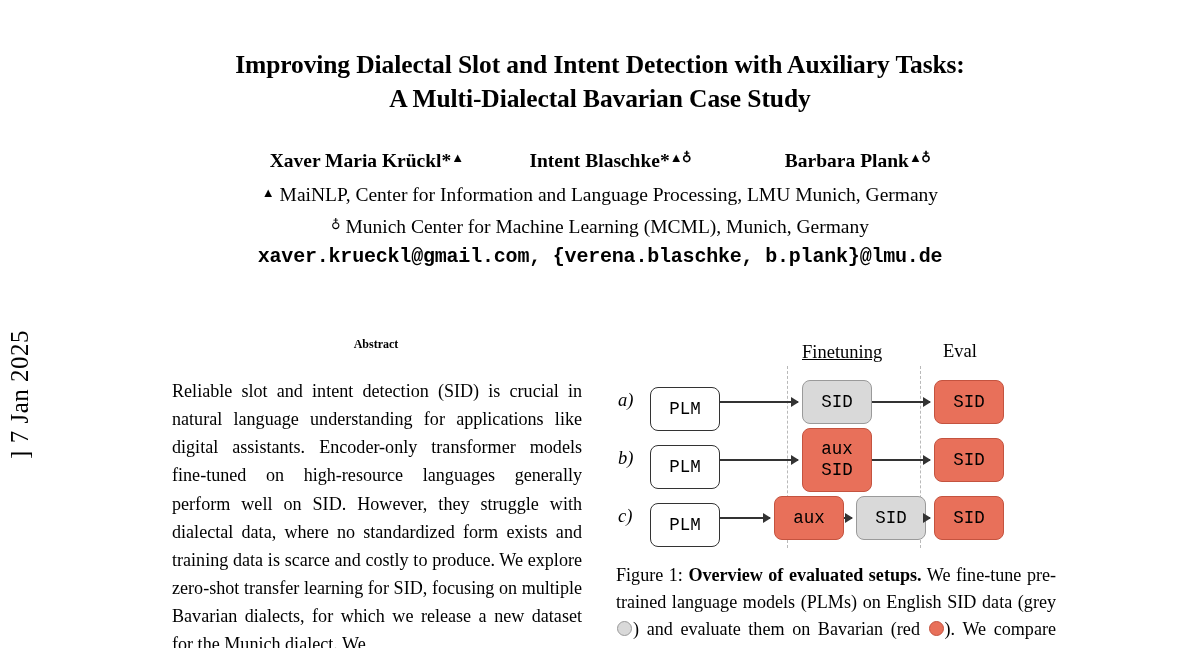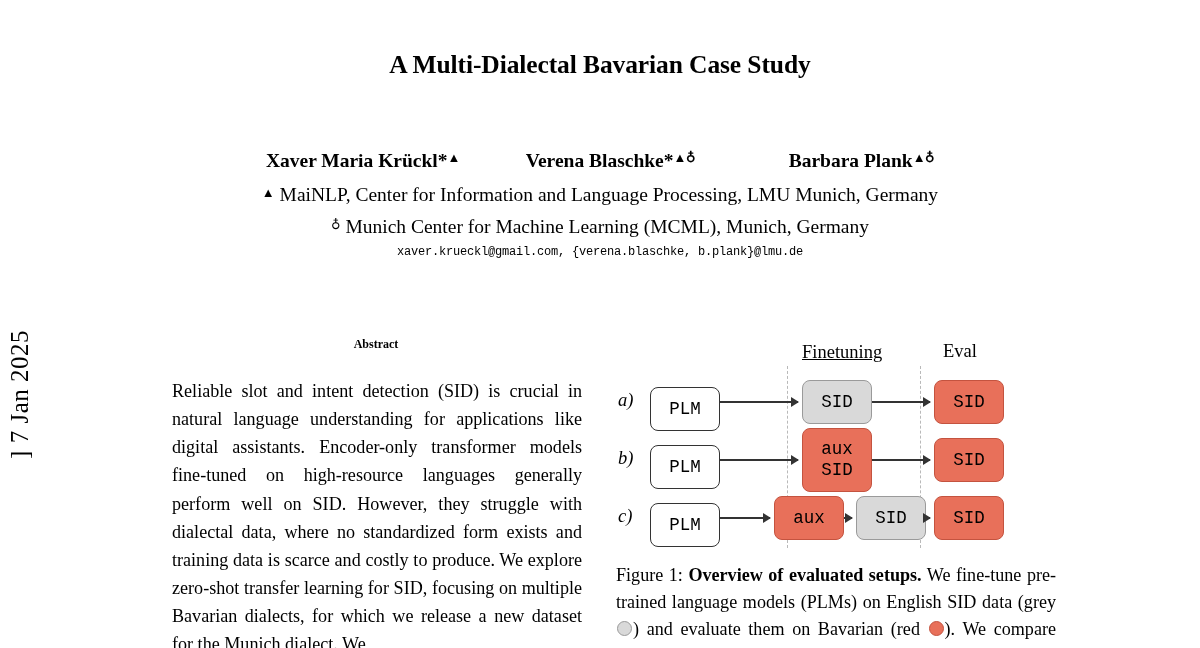--- a/index.html
+++ b/index.html
@@ -80,22 +80,23 @@
   .affil.two { top: 216px; }
   .affil .mark { font-size: 13px; vertical-align: 4px; }
 
   .emails {
     position: absolute;
     left: 150px;
     top: 245px;
     width: 900px;
     text-align: center;
     font-family: "Liberation Mono", monospace;
-    font-size: 12px;
+    font-size: 20px;
     letter-spacing: -0.2px;
+    font-weight: bold;
   }
 
   
   .abstract-head {
     position: absolute;
     left: 172px;
     top: 337px;
     width: 408px;
     text-align: center;
     font-size: 12px;
@@ -252,27 +253,28 @@
   .it { font-style: italic; }
 </style>
 </head>
 <body>
 
 <div class="page">
 
   <div class="arxiv-stamp">] 7 Jan 2025</div>
 
   <div class="title">
+    <div>Improving Dialectal Slot and Intent Detection with Auxiliary Tasks:</div>
     <div>A Multi-Dialectal Bavarian Case Study</div>
   </div>
 
   <div class="authors">
     <span class="a"><span>Xaver Maria Krückl*</span><span class="sup">▲</span></span>
     <span class="sp1"></span>
-    <span class="a"><span>Verena Blaschke*</span><span class="sup">▲♁</span></span>
+    <span class="a"><span>Intent Blaschke*</span><span class="sup">▲♁</span></span>
     <span class="sp2"></span>
     <span class="a"><span>Barbara Plank</span><span class="sup">▲♁</span></span>
   </div>
 
   <div class="affil one">
     <span class="mark">▲</span>
     <span>MaiNLP, Center for Information and Language Processing, LMU Munich, Germany</span>
   </div>
   <div class="affil two">
     <span class="mark">♁</span>

